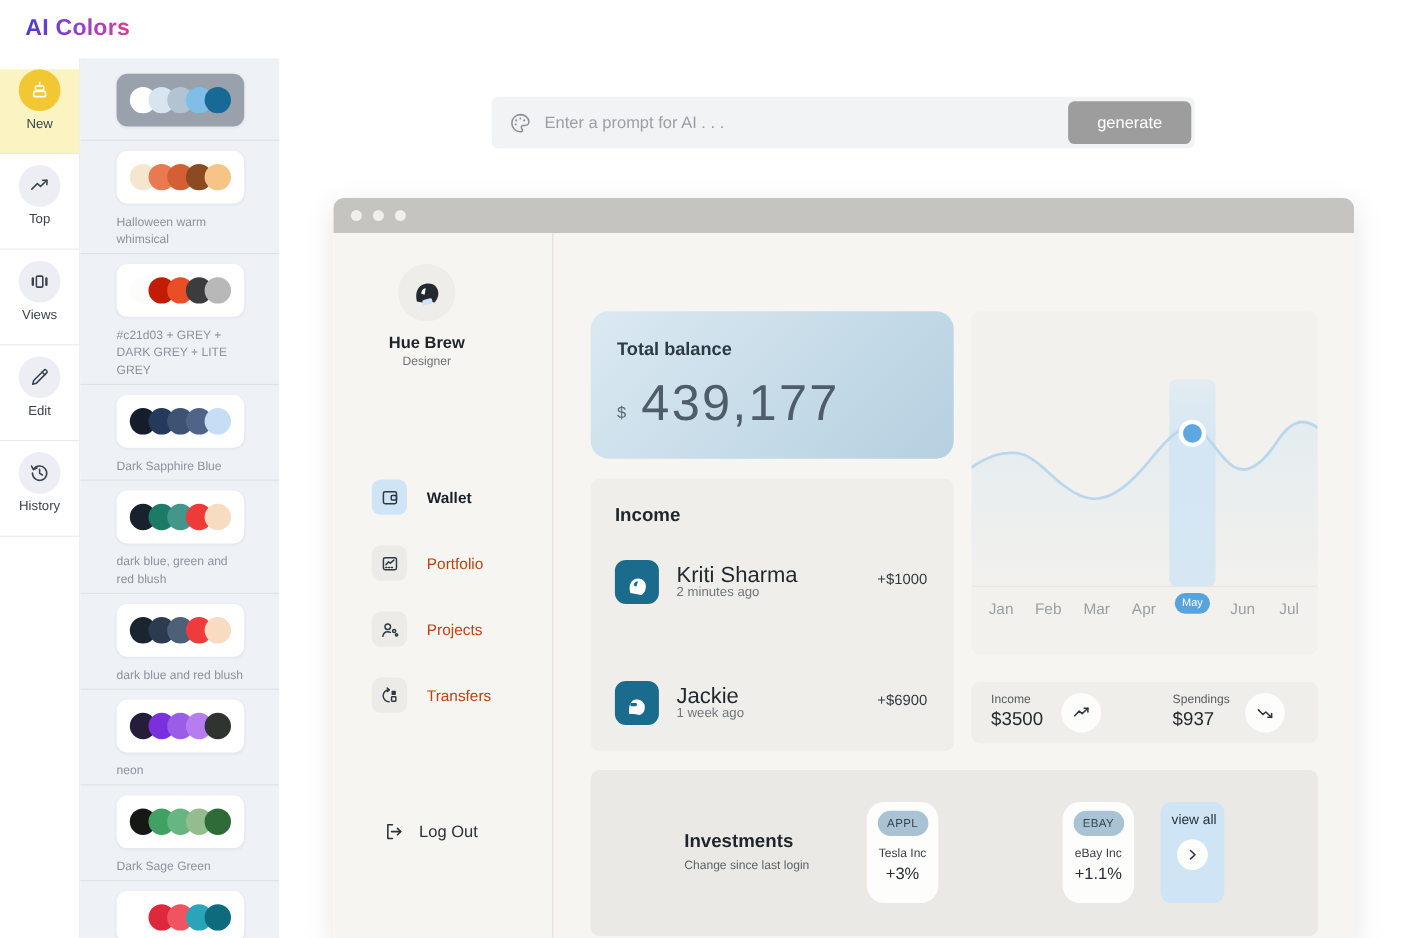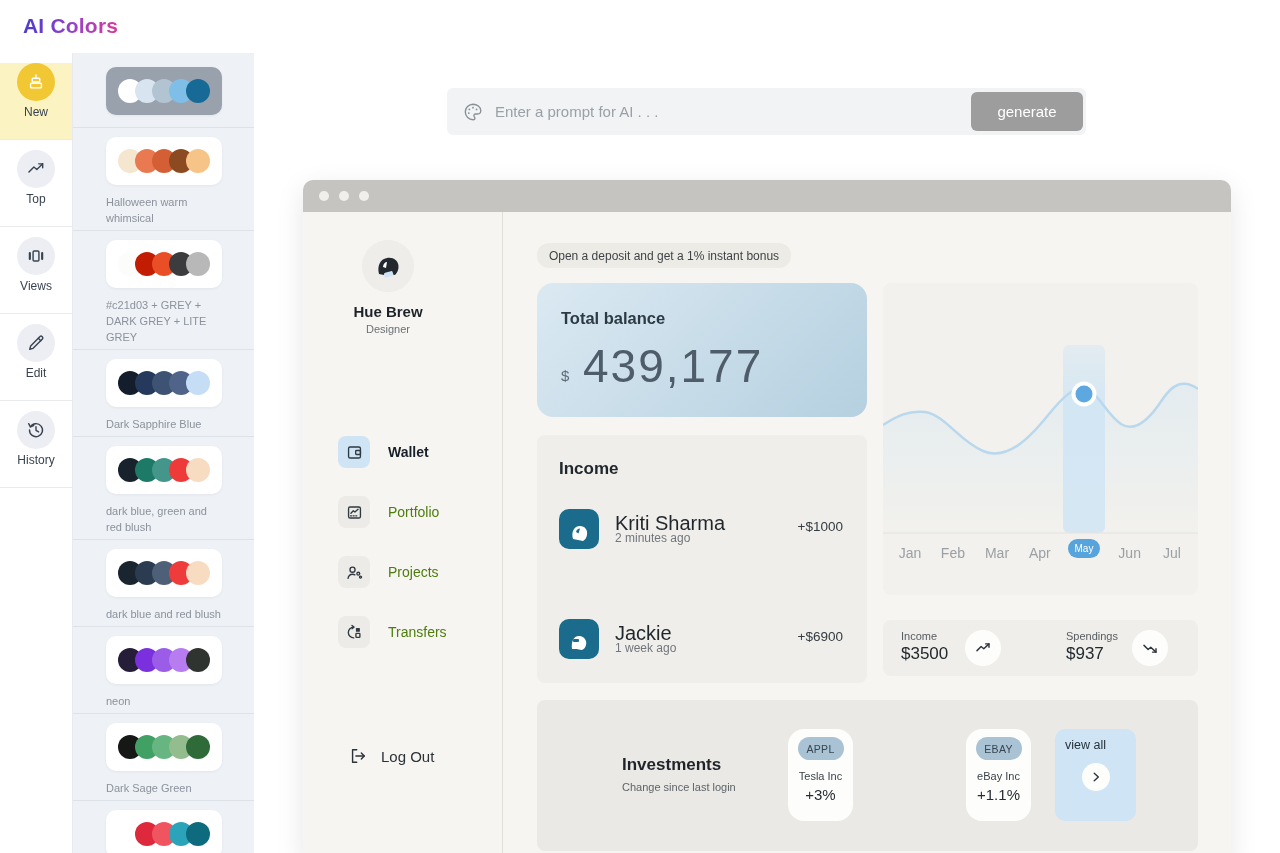--- a/index.html
+++ b/index.html
@@ -65,21 +65,21 @@
   .avatar { position:absolute; left:59px; top:28px; width:52px; height:52px; border-radius:50%;
     background:#efedea; overflow:hidden; }
   .profile-name { position:absolute; left:0; top:91px; width:170px; text-align:center;
     font-size:15px; font-weight:bold; color:#1d2429; }
   .profile-role { position:absolute; left:0; top:111px; width:170px; text-align:center;
     font-size:11px; color:#6b7177; }
   .nav-item { position:absolute; left:35px; display:flex; align-items:center; cursor:pointer; }
   .nav-ico { width:32px; height:32px; border-radius:8px; background:#edebe7; color:#2f3942;
     display:flex; align-items:center; justify-content:center; }
   .nav-item.active .nav-ico { background:#cfe4f4; }
-  .nav-lbl { margin-left:18px; font-size:14px; color:#4d7c0f; }
+  .nav-lbl { margin-left:18px; font-size:14px; color:#c2410c; }
   .nav-item.active .nav-lbl { font-weight:bold; color:#17202a; }
   .logout { position:absolute; left:45px; top:534px; display:flex; align-items:center;
     color:#2b3238; cursor:pointer; }
   .logout-lbl { margin-left:13px; font-size:15px; }
 
   
   .content { position:relative; flex:1; }
   .banner { position:absolute; left:34px; top:31px; width:254px; height:25px; background:#edebe6;
     border-radius:12px; font-size:12px; color:#3f4347; display:flex; align-items:center;
     justify-content:center; }
@@ -122,21 +122,21 @@
   .invest-title { position:absolute; left:85px; top:55px; font-size:17px; font-weight:bold;
     color:#1e2429; }
   .invest-sub { position:absolute; left:85px; top:81px; font-size:11px; color:#5d6368; }
   .mini-card { position:absolute; top:29px; width:65px; height:92px; border-radius:16px;
     background:#fdfdfb; text-align:center; cursor:pointer; }
   .mini-pill { margin:8px auto 0; width:46px; height:23px; border-radius:12px; background:#a9c3d5;
     font-size:10.5px; color:#36454f; display:flex; align-items:center; justify-content:center;
     letter-spacing:.3px; }
   .mini-company { margin-top:10px; font-size:11px; color:#3c4349; }
   .mini-change { margin-top:4px; font-size:15px; color:#262d33; }
-  .viewall-card { position:absolute; left:518px; top:29px; width:81px; height:92px;
+  .viewall-card { position:absolute; left:518px; top:29px; width:58px; height:92px;
     border-radius:10px; background:#cfe4f4; cursor:pointer; }
   .viewall-lbl { margin:8px 0 0 10px; font-size:12.5px; color:#27313a; line-height:16px; }
   .viewall-circle { margin:10px auto 0; width:28px; height:28px; border-radius:50%;
     background:#fdfdfc; color:#2b343c; display:flex; align-items:center; justify-content:center; }
 
   svg { display:block; }
 </style>
 </head>
 <body>
 
@@ -391,21 +391,20 @@
                   <line x1="9.5" y1="12" x2="19.5" y2="12"></line>
                   <polyline points="16 8.5 19.5 12 16 15.5"></polyline>
               </svg>
             </span>
             <span class="logout-lbl">Log Out</span>
           </div>
         </div>
 
         <div class="content">
 
-          <div class="banner">Open a deposit and get a 1% instant bonus</div>
 
           <div class="balance-card">
             <div class="balance-title">Total balance</div>
             <div class="balance-cur">$</div>
             <div class="balance-amt">439,177</div>
           </div>
 
           <div class="income-card">
             <div class="income-title">Income</div>
 

